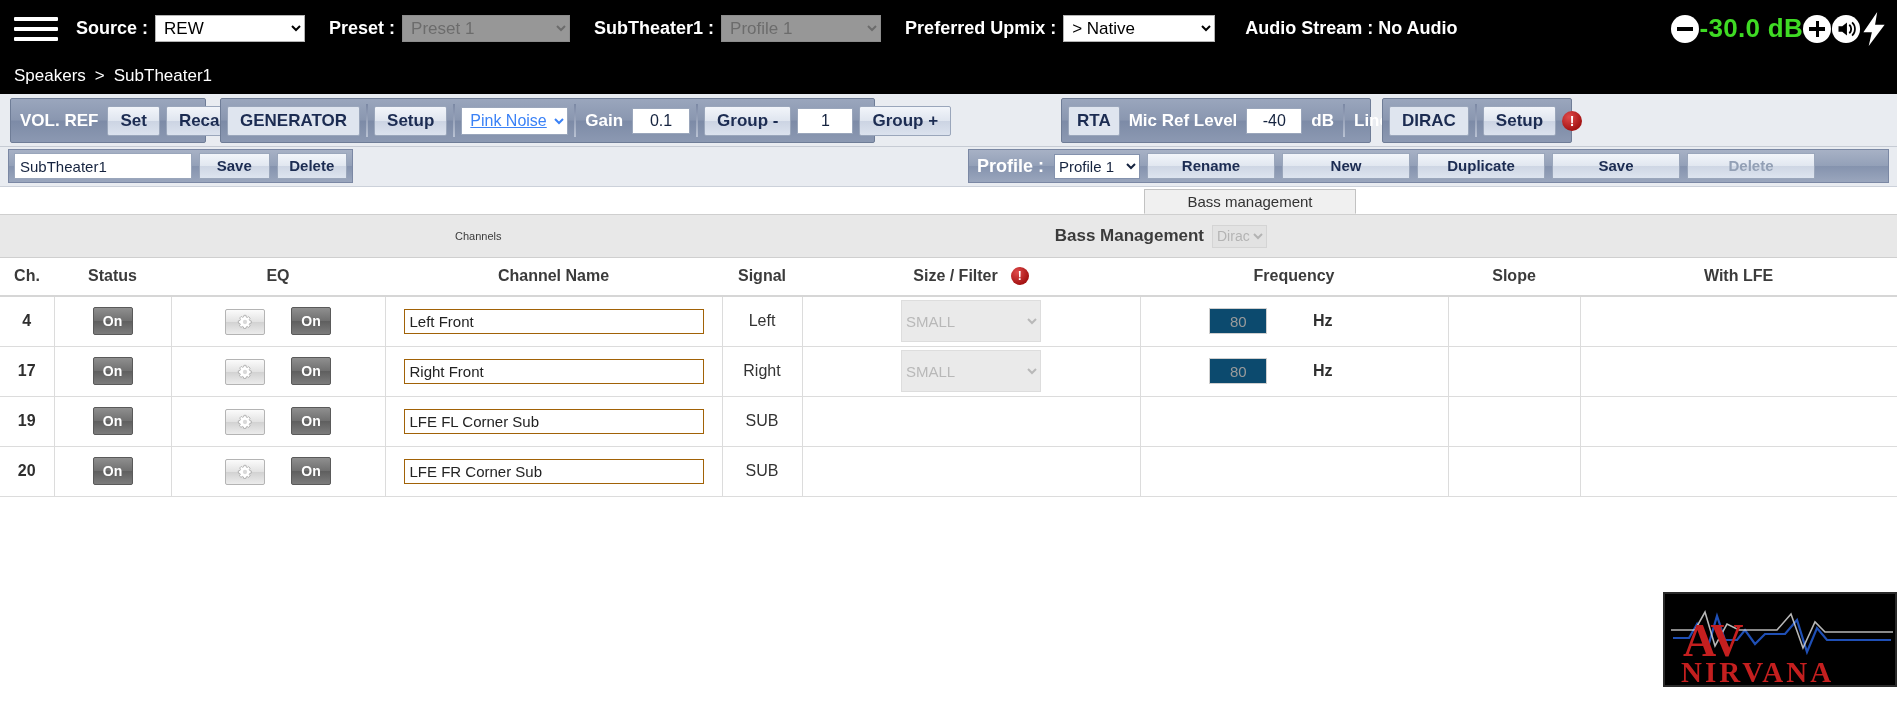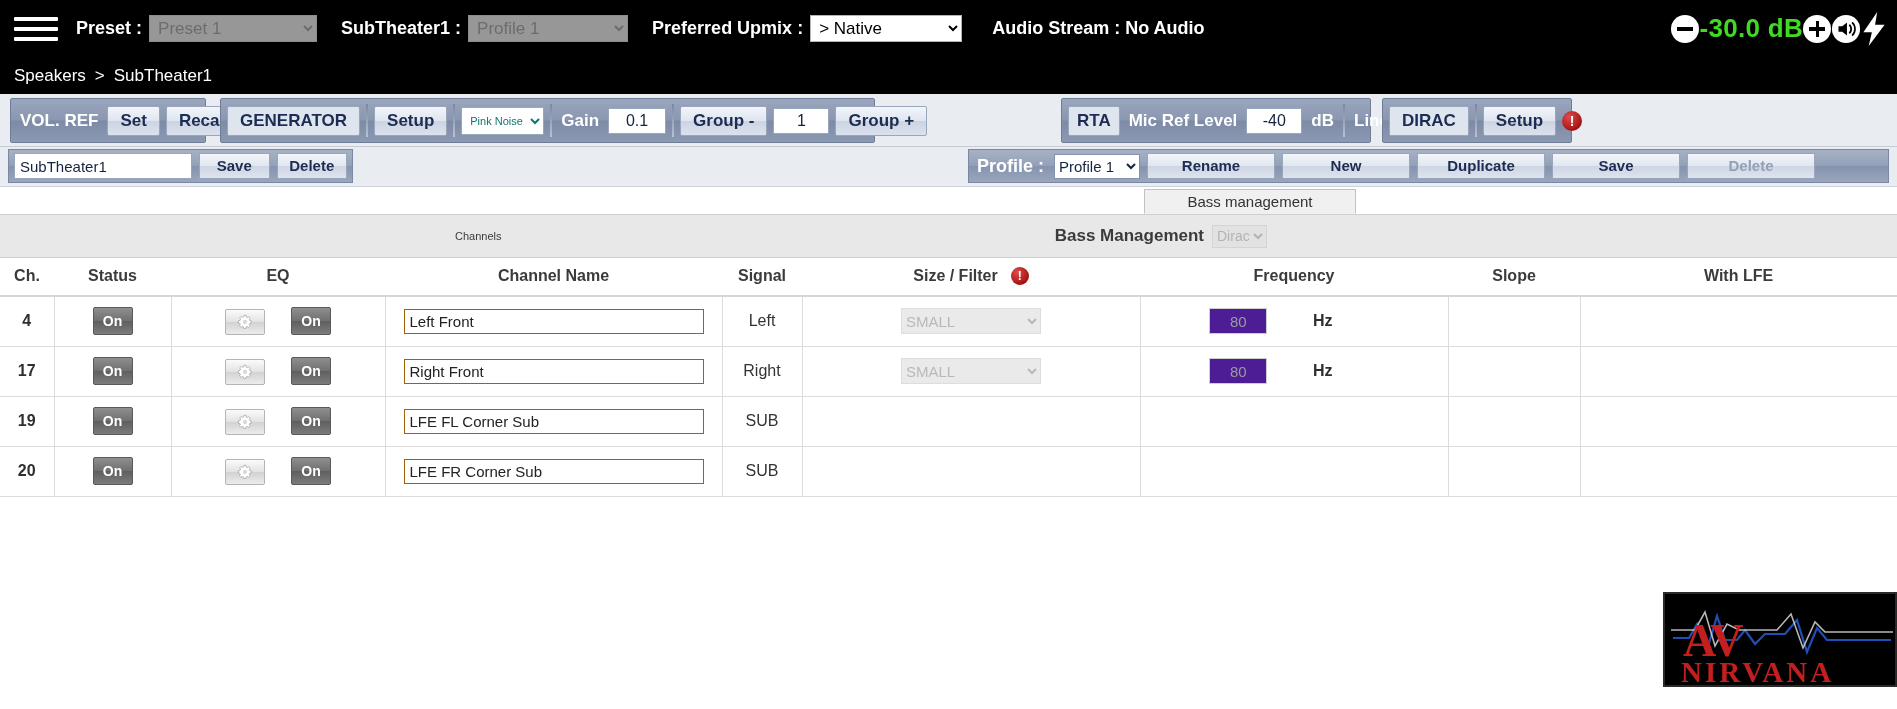--- a/index.html
+++ b/index.html
@@ -117,23 +117,24 @@
     background: linear-gradient(to bottom,#7b88a4,#b9c2d3);
     flex: none;
   }
   input.txtbox {
     font-family: "Liberation Sans", sans-serif;
     font-size: 16px; text-align: center;
     height: 26px; border: 1px solid #9aa6bb; background: #ffffff; color: #15233f;
   }
   select.selbox {
     font-family: "Liberation Sans", sans-serif;
-    font-size: 11px; height: 28px;
-    border: 1px solid #9aa6bb; background: #ffffff; color: #0f766e;
+    font-size: 16px; height: 28px;
+    border: 1px solid #9aa6bb; background: #ffffff; color: #3b82f6;
     padding: 2px 4px;
+    text-decoration: underline;
   }
   .chkbox {
     width: 16px; height: 16px; background: #ffffff; border: 1px solid #555;
     display: inline-block; cursor: pointer;
   }
   .warn-dot {
     width: 20px; height: 20px; border-radius: 50%;
     background: radial-gradient(circle at 35% 30%, #e04a4a, #a51414 70%);
     color: #ffffff; font-size: 14px; font-weight: bold;
     display: flex; align-items: center; justify-content: center;
@@ -244,29 +245,29 @@
   .gearbtn svg { display: block; margin: 0 auto; }
   input.chname {
     font-family: "Liberation Sans", sans-serif;
     font-size: 15px; color: #222;
     width: 300px; height: 25px;
     border: 1px solid #a16207; background: #ffffff;
     padding: 0 5px;
   }
   select.sizesel {
     font-family: "Liberation Sans", sans-serif;
-    font-size: 15px; height: 26px; width: 140px;
+    font-size: 15px; height: 42px; width: 140px;
     background: #e2e2e2; color: #9b9b9b; border: 1px solid #cfcfcf;
   }
   .freqwrap { display: flex; align-items: center; justify-content: center; gap: 8px; }
   input.freqbox {
     font-family: "Liberation Sans", sans-serif;
     font-size: 15px; text-align: center;
     width: 58px; height: 26px;
-    background: #4c1d95; color: #9b9b9b; border: 1px solid #cfcfcf; margin-left: 24px;
+    background: #0c4a6e; color: #9b9b9b; border: 1px solid #cfcfcf; margin-left: 24px;
   }
   .hz { font-size: 16px; font-weight: bold; color: #2f2f2f; }
   .sz-hdr-wrap { display: inline-flex; align-items: center; gap: 13px; justify-content: flex-start; }
 
   
   .logo-box {
     position: absolute; left: 1663px; top: 592px;
     width: 234px; height: 95px;
     background: #d946ef;
     border: 2px solid #2a2a2a;
@@ -276,20 +277,26 @@
 </head>
 <body>
 
 <div class="topbar">
   <div class="hamburger">
     <span></span>
     <span></span>
     <span></span>
   </div>
 
+  <div class="hdr-group">
+    <span class="hdr-label">Source :</span>
+    <select class="hdr-sel" style="width:148px">
+      <option>REW</option>
+    </select>
+  </div>
 
   <div class="hdr-group">
     <span class="hdr-label">Preset :</span>
     <select class="hdr-sel disabled" style="width:168px" disabled="">
       <option>Preset 1</option>
     </select>
   </div>
 
   <div class="hdr-group">
     <span class="hdr-label">SubTheater1 :</span>

